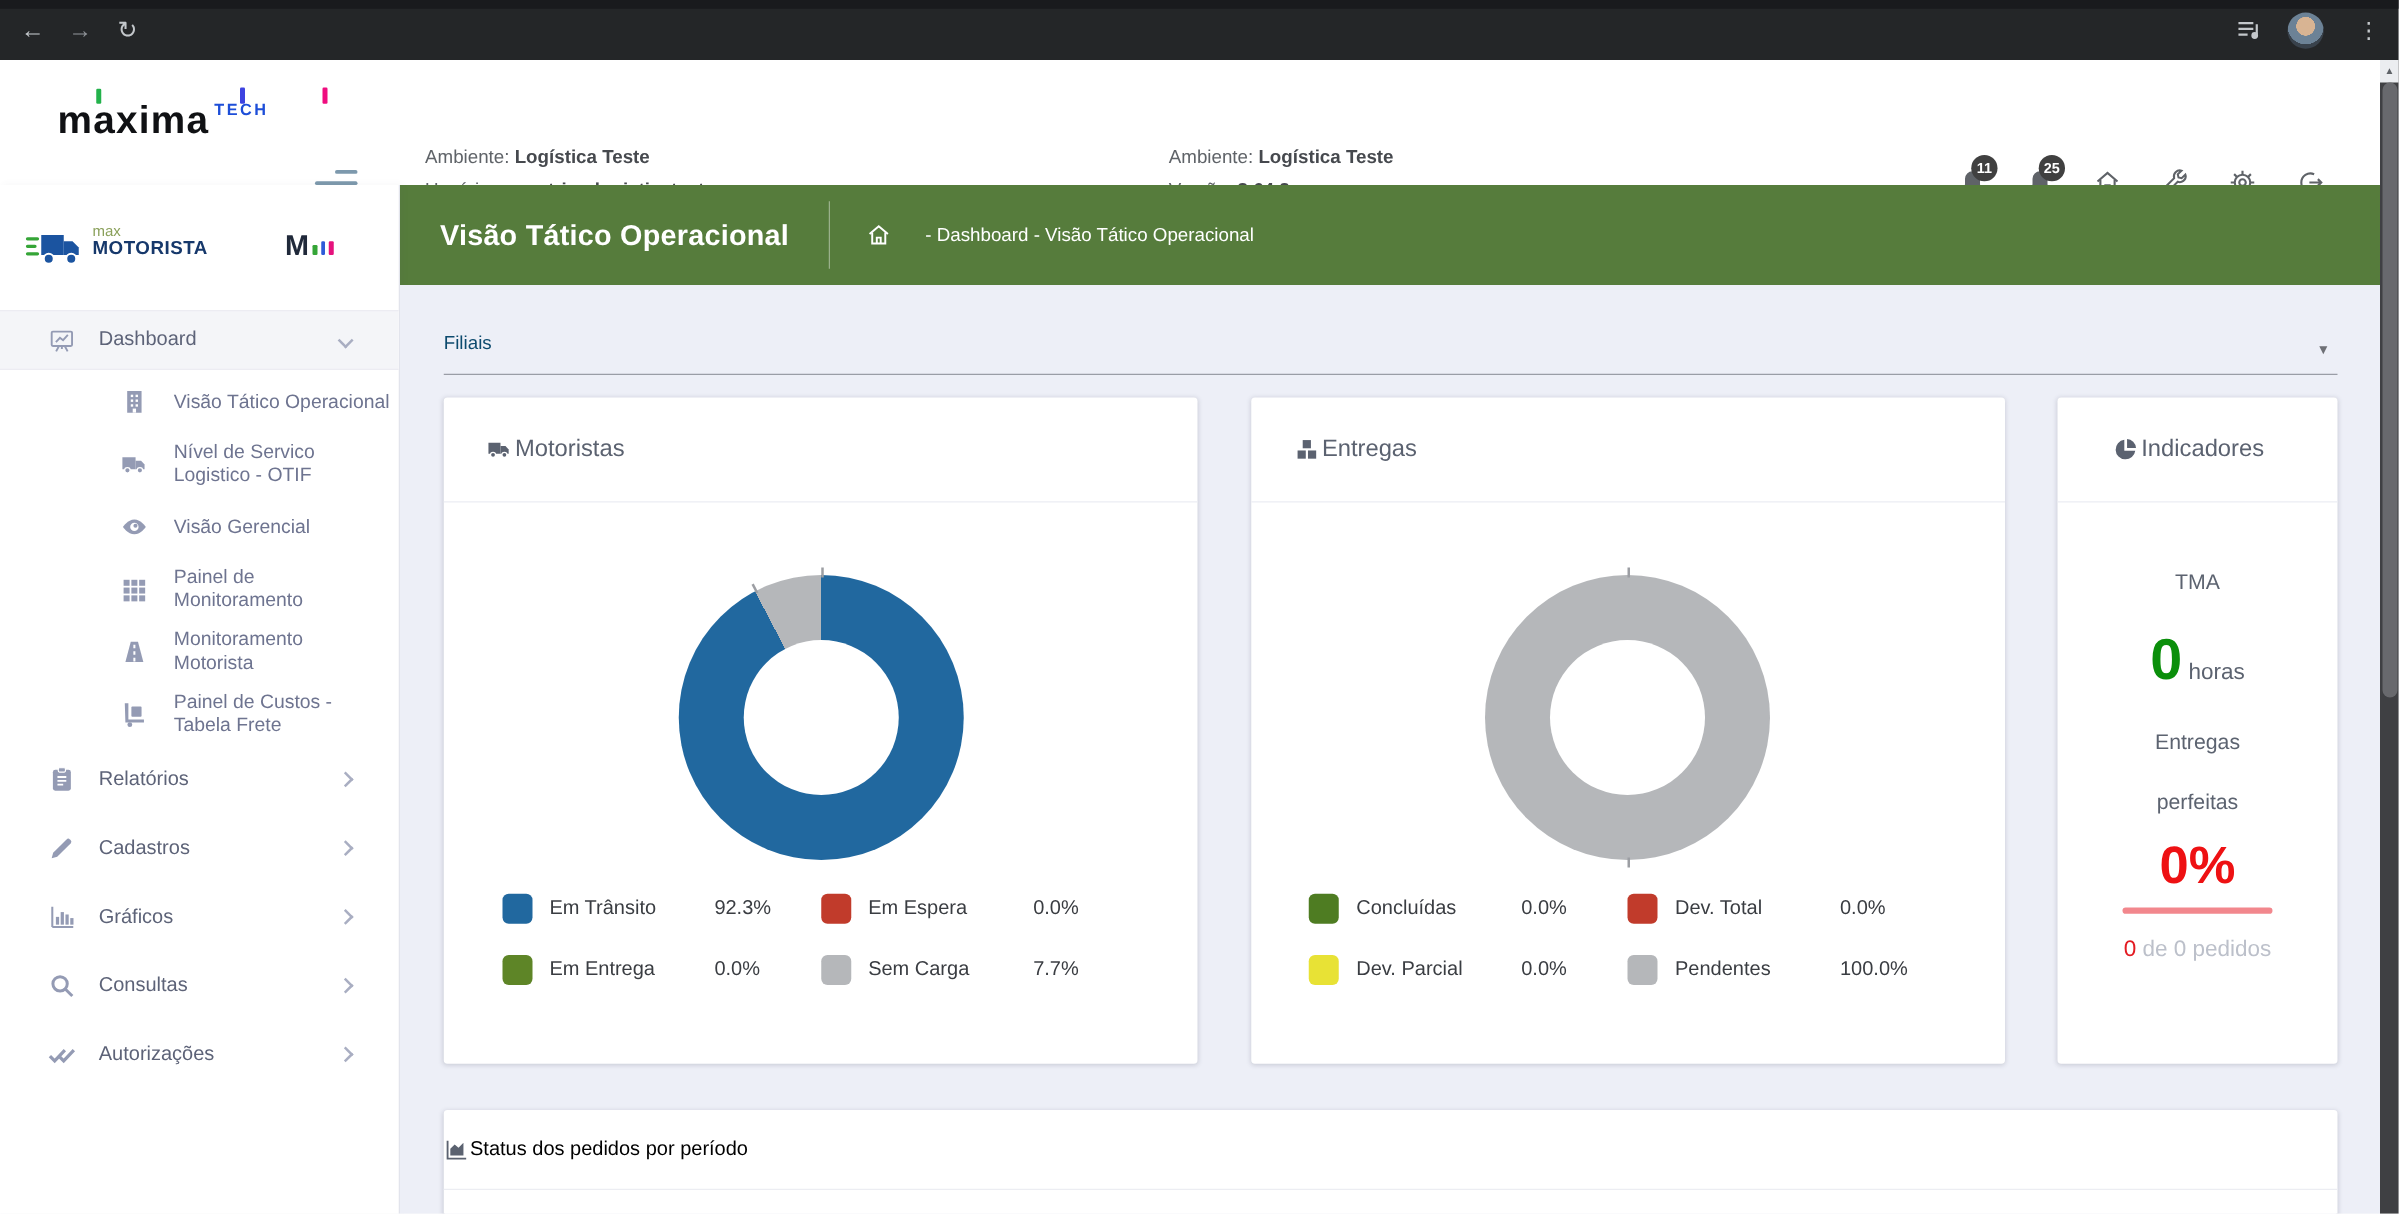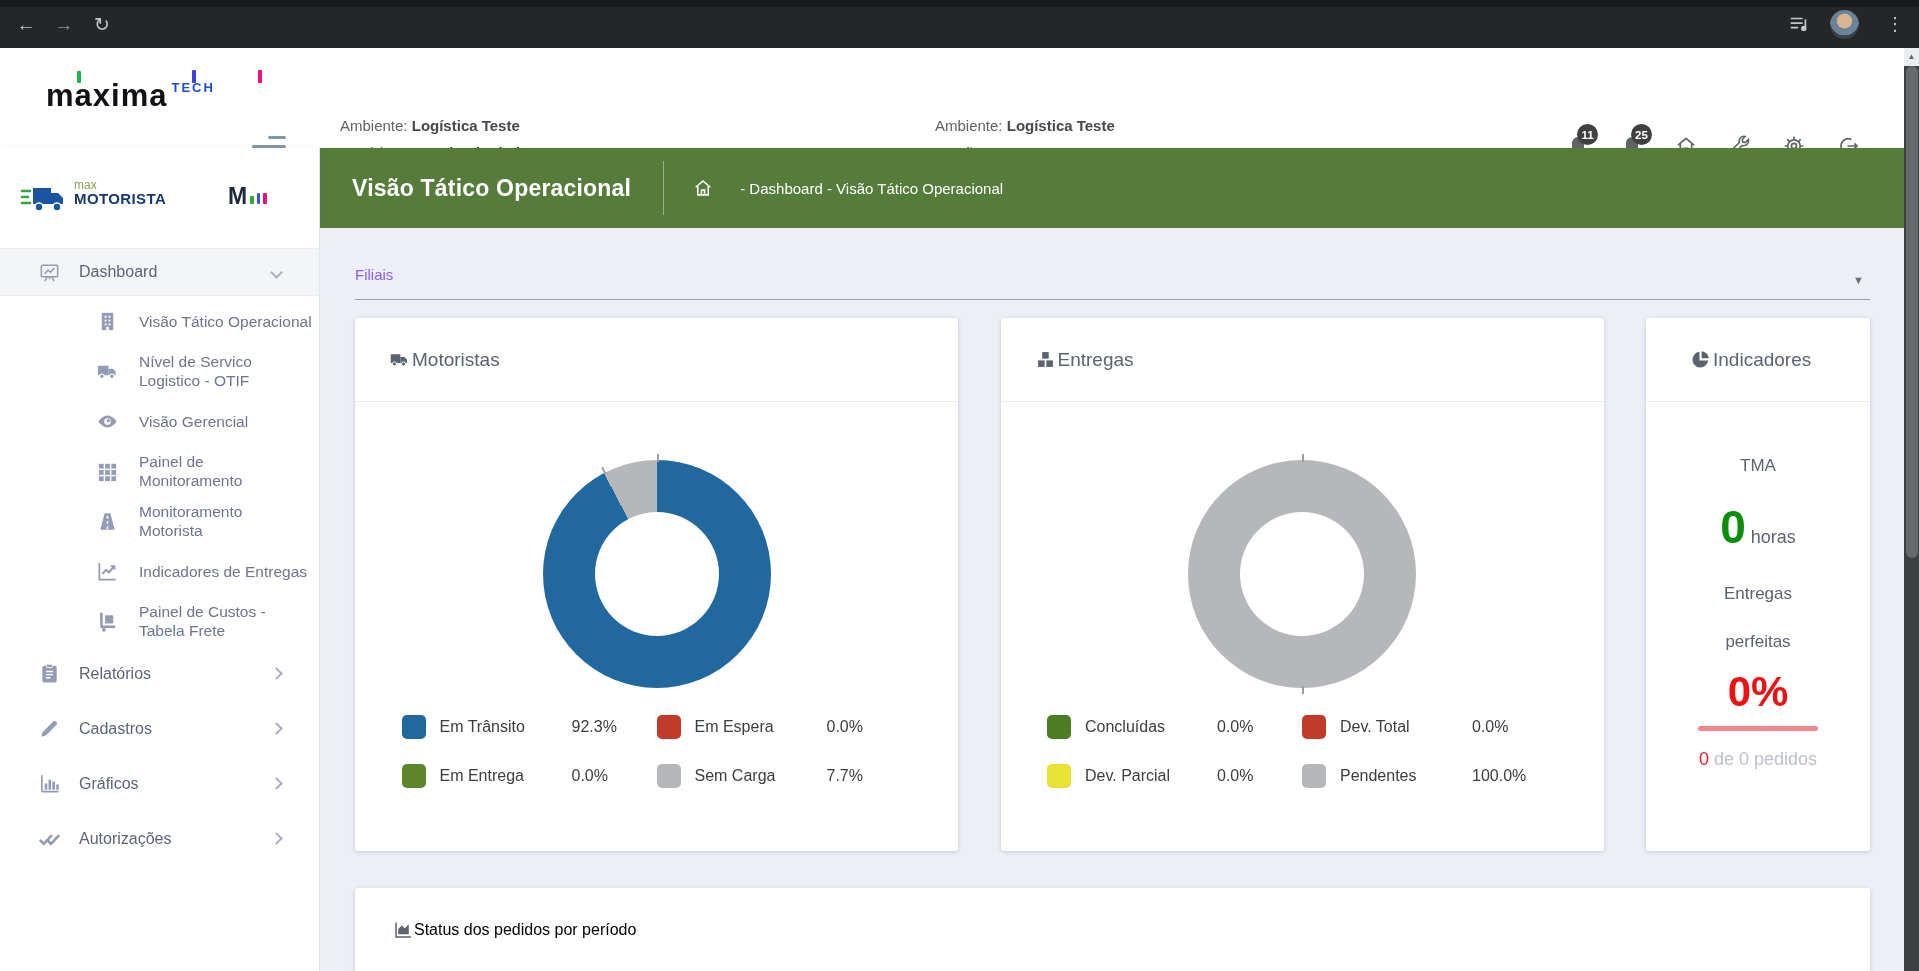--- a/index.html
+++ b/index.html
@@ -70,21 +70,21 @@
   .side-sub .lbl { font-size:15.5px; color:#6e7490; margin-left:20px; line-height:19px; }
   .lbl span { display:block; }
   .side-ic { width:23px; height:23px; color:#949bb4; flex:0 0 auto; }
   .chev { width:9px; height:9px; border-right:2px solid #a9aec2; border-bottom:2px solid #a9aec2; margin-left:auto; margin-right:38px; flex:0 0 auto; }
   .chev.right { transform:rotate(-45deg); }
   .chev.down { transform:rotate(45deg); }
 
   
   .main { position:absolute; left:320px; top:228px; width:1584px; height:743px; background:#edeff7; overflow:hidden; padding:0 34px 0 35px; }
   .filiais { margin-top:38px; position:relative; border-bottom:1px solid #9a9da6; height:34px; cursor:pointer; }
-  .filiais .flabel { font-size:15px; color:#8b5cf6; }
+  .filiais .flabel { font-size:15px; color:#0c4a6e; }
   .filiais .farrow { position:absolute; right:6px; top:8px; font-size:11px; color:#6e7076; }
 
   .cards { display:flex; margin-top:18px;justify-content:space-between; }
   .card { background:#fff; border-radius:3px; box-shadow:0 1px 4px rgba(60,64,86,.22); height:533px; }
   .card-head { height:84px; display:flex; align-items:center; padding-left:34px; border-bottom:1px solid #ebedf3; }
   .card-head .ct-ic { width:21px; height:21px; color:#5b6270; }
   .card-head .ct { font-size:19px; color:#5b6270; font-weight:500; margin-left:2px; }
 
   .chart-card { width:603px; }
   .donut-wrap { position:relative; width:228px; height:228px; margin:58px auto 0; }
@@ -106,21 +106,21 @@
   .ind-tma { font-size:17px; margin-top:54px; }
   .ind-hours { margin-top:24px; font-size:18px; }
   .ind-hours b { font-size:46px; font-weight:700; }
   .ind-l1 { margin-top:30px; font-size:17px; }
   .ind-l2 { margin-top:28px; font-size:17px; }
   .ind-pct { margin-top:16px; font-size:42px; font-weight:800; }
   .ind-bar { width:120px; height:5px; background:#f2878d; border-radius:3px; margin:10px auto 0; }
   .ind-orders { margin-top:18px; font-size:18px; color:#bcc0ca; }
 
   .status-card { margin-top:37px; height:91px; background:#fff; border-radius:3px 3px 0 0; box-shadow:0 1px 4px rgba(60,64,86,.22); }
-  .status-head { height:84px; display:flex; align-items:center; padding-left:38px; border-bottom:1px solid #ecedf2; }
+  .status-head { height:64px; display:flex; align-items:center; border-bottom:1px solid #ecedf2; }
 
   
   .scrollbar { position:absolute; right:0; top:48px; width:15px; height:923px; background:#3f4043; }
   .scrollbar .arrow { height:18px; background:#ebedf0; color:#5f6368; font-size:8px; text-align:center; line-height:18px; cursor:pointer; }
   .scrollbar .thumb { position:absolute; top:18px; left:1.5px; width:12px; height:492px; background:#68696d; border-radius:6px; cursor:pointer; }
 
   svg { display:block; width:100%; height:100%; }
 </style>
 </head>
 <body>
@@ -334,32 +334,20 @@
             <path d="M12 6v3M12 11.5v3M12 17v3" stroke="#fff" stroke-width="1.7"></path>
           </svg>
       </span>
       <span class="lbl">
           <span>Monitoramento</span>
           <span>Motorista</span>
         </span>
     </div>
 
 
-    <div class="side-item side-sub">
-      <span class="side-ic">
-        <svg viewBox="0 0 24 24" fill="none" stroke="currentColor">
-            <path d="M3.5 3.5v17h17" stroke-width="1.8"></path>
-            <path d="M6.5 14.5l4-4.2 3 2.5 5.5-6" stroke-width="2.2"></path>
-            <path d="M15.5 6.5h3.7v3.7" stroke-width="1.8"></path>
-          </svg>
-      </span>
-      <span class="lbl">
-          <span>Indicadores de Entregas</span>
-        </span>
-    </div>
 
     <div class="side-item side-sub">
       <span class="side-ic">
         <svg viewBox="0 0 24 24" fill="currentColor">
             <path d="M4 2.8h3v13.4H20v2.6H4.5z"></path>
             <circle cx="8.2" cy="20.6" r="2"></circle>
             <rect x="9.5" y="5.5" width="8.5" height="8.5" rx=".8"></rect>
           </svg>
       </span>
       <span class="lbl">
@@ -401,20 +389,30 @@
               <rect x="11" y="8" width="2.7" height="10.5"></rect>
               <rect x="15" y="10" width="2.7" height="8.5"></rect>
               <rect x="19" y="13" width="2.7" height="5.5"></rect>
             </g>
           </svg>
       </span>
       <span class="lbl">Gráficos</span>
       <span class="chev right"></span>
     </div>
 
+    <div class="side-item side-main">
+      <span class="side-ic">
+        <svg viewBox="0 0 24 24" fill="none" stroke="currentColor" stroke-width="2.5">
+            <circle cx="10.5" cy="10.5" r="6"></circle>
+            <path d="M15 15l5.7 5.7"></path>
+          </svg>
+      </span>
+      <span class="lbl">Consultas</span>
+      <span class="chev right"></span>
+    </div>
 
     <div class="side-item side-main">
       <span class="side-ic">
         <svg viewBox="0 0 24 24" fill="none" stroke="currentColor" stroke-width="2.7">
             <path d="M2 13.5l4 4L14.5 8.5"></path>
             <path d="M9.5 13.5l4 4L22 8.5"></path>
           </svg>
       </span>
       <span class="lbl">Autorizações</span>
       <span class="chev right"></span>

